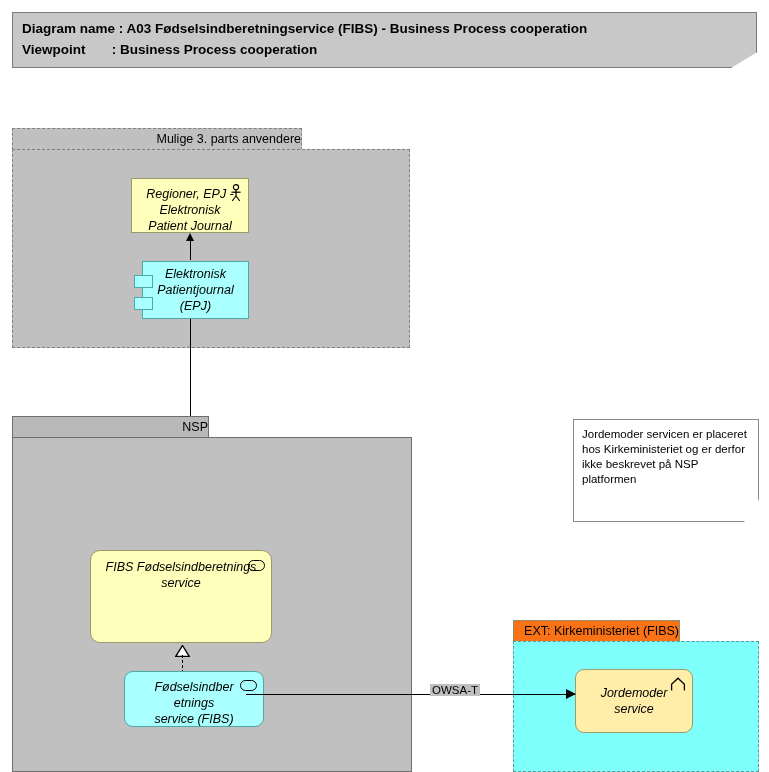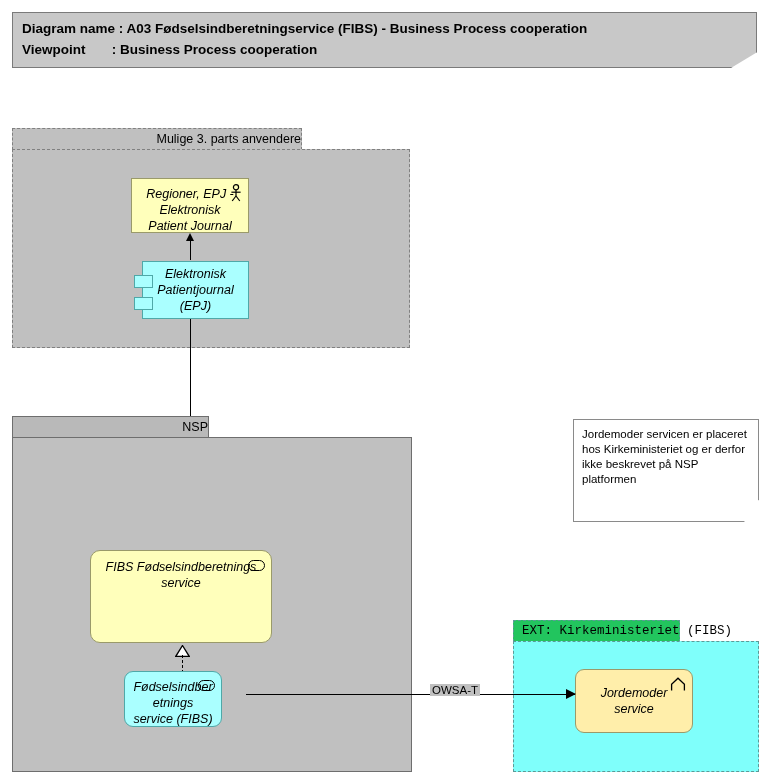--- a/index.html
+++ b/index.html
@@ -85,24 +85,23 @@
     border: 1px solid #6e6e6e;
     border-bottom: none;
   }
   .pkg-grey-solid .pkg-body {
     background: #c0c0c0;
     border: 1px solid #6e6e6e;
   }
 
   
   .pkg-cyan-dashed .pkg-tab {
-    background: #22c55e;
+    background: #f97316;
     border: 1px dashed #5c9a98;
     border-bottom: none;
-    font-family: Liberation Mono, monospace;
   }
   .pkg-cyan-dashed .pkg-body {
     background: #7ffffb;
     border: 1px dashed #5c9a98;
   }
 
   
   .node {
     position: absolute;
     box-sizing: border-box;
@@ -306,21 +305,21 @@
     <span class="icon icon-service-oval" style="right:6px; top:9px;"></span>
   </div>
 
   <div class="arrow-hollow-tri" style="left:175px; top:643px;">
     <svg viewBox="0 0 15 12" width="15" height="12">
       <polygon points="7.5,0.5 14.2,11.3 0.8,11.3" fill="#ffffff" stroke="#000" stroke-width="1.3"></polygon>
     </svg>
   </div>
   <div class="conn conn-v-dashed" style="left:182px; top:655px; height:18px;"></div>
 
-  <div class="node node-service-cyan" style="left:124px; top:671px; width:98px; height:56px;">
+  <div class="node node-service-cyan" style="left:124px; top:671px; width:140px; height:56px;">
     <span class="node-label">Fødselsindber
 etnings
 service (FIBS)</span>
     <span class="icon icon-service-oval" style="right:6px; top:8px;"></span>
   </div>
 
   <div class="note-box" style="left:573px; top:419px; width:186px; height:103px;">
     <div class="note-text">Jordemoder servicen er placeret hos Kirkeministeriet og er derfor ikke beskrevet på NSP platformen</div>
   </div>
 

